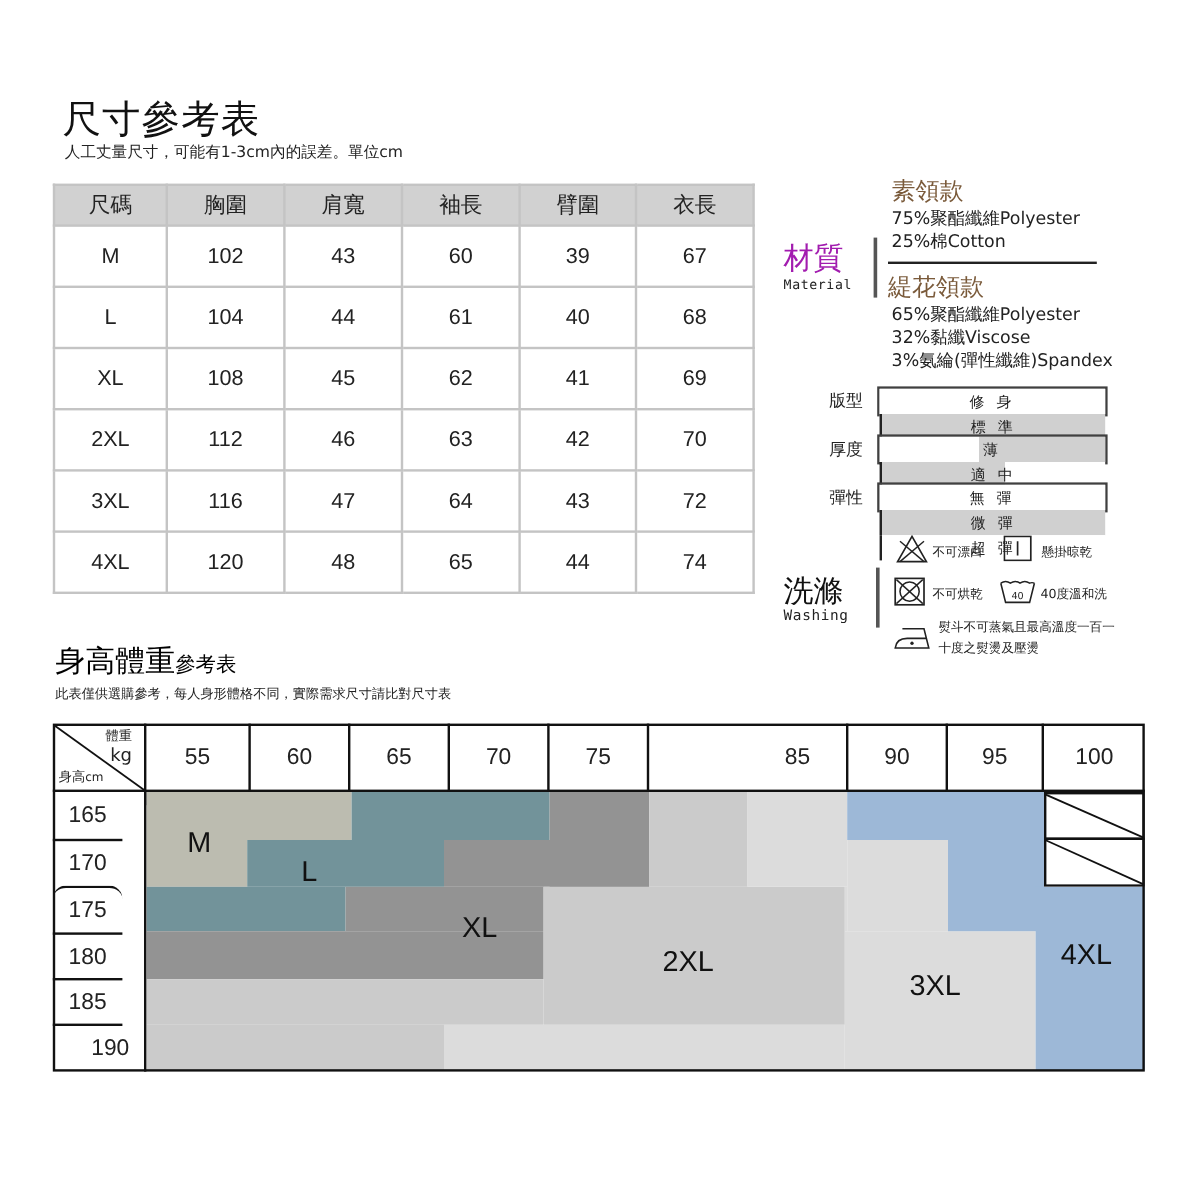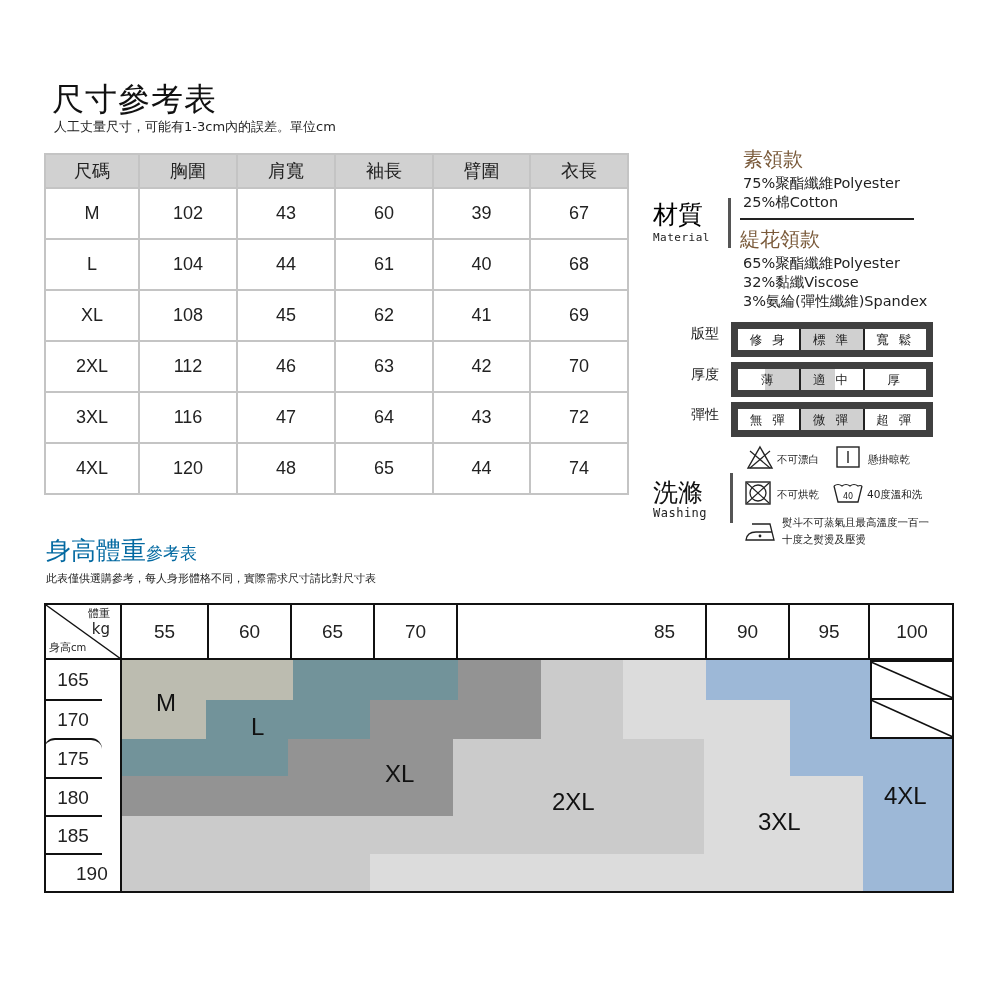--- a/index.html
+++ b/index.html
@@ -13,42 +13,42 @@
 
   
   .size-table { left:44px; top:153px; border-collapse:collapse;
     font-family:"Liberation Sans Narrow","Liberation Sans", sans-serif; }
   .size-table td, .size-table th { border:2px solid #c4c4c4; text-align:center;
     font-size:18px; font-weight:normal; color:#222; padding:0; }
   .size-table th { background:#d1d1d1; height:32px; }
   .size-table td { height:49px; }
 
   
-  .mat-cn { left:653px; top:198px; font-size:25px; color:#000000; }
+  .mat-cn { left:653px; top:198px; font-size:25px; color:#a21caf; }
   .mat-en { left:653px; top:231px; font-family:"DejaVu Sans Mono", monospace; font-size:11px; color:#222; letter-spacing:0.5px;}
   .mat-bar { left:728px; top:198px; width:3px; height:50px; background:#555; }
   .style-head { font-size:20px; color:#7a5a3a; }
   .mat-line { font-size:14.5px; color:#222; line-height:19px; }
   .mat-divider { left:740px; top:218px; width:174px; height:2px; background:#222; }
 
   
   .rate-label { font-size:14px; color:#222; }
-  .rate-box { display:flex; border:7px solid #404040; height:21px; }
+  .rate-box { display:flex; border:2px solid #404040; height:21px;flex-direction:column; }
   .rate-cell { flex:1; text-align:center; font-size:12.5px; line-height:21px; letter-spacing:3px; color:#222; background:#fff; }
   .rate-cell + .rate-cell { border-left:2px solid #222; }
   .rate-cell.on { background:#d0d0d0; }
 
   
   .wash-cn { left:653px; top:476px; font-size:25px; color:#111; }
   .wash-en { left:653px; top:506px; font-family:"DejaVu Sans Mono", monospace; font-size:12px; color:#222; letter-spacing:0.5px;}
   .wash-bar { left:730px; top:473px; width:3px; height:50px; background:#555; }
   .wash-text { font-size:10.5px; color:#222; }
 
   
-  .bt-title { left:46px; top:534px; font-size:25px; color:#0369a1; }
+  .bt-title { left:46px; top:534px; font-size:25px; color:#000000; }
   .bt-title small { font-size:17px; }
   .bt-sub { left:46px; top:571px; font-size:11px; color:#222; }
 
   .grid { left:44px; top:603px; width:910px; height:290px; }
   .frame { position:absolute; border:2px solid #111; box-sizing:border-box; }
   .hcell { position:absolute; top:0; height:57px; border-right:2px solid #111;
     box-sizing:border-box; text-align:center; line-height:57px; font-size:19px; color:#222;
     font-family:"Liberation Sans Narrow","Liberation Sans", sans-serif; }
   .rcell { position:absolute; left:0; width:58px; border-top:2px solid #111;
     box-sizing:border-box; text-align:center; font-size:19px; color:#222;
@@ -266,20 +266,21 @@
     </svg>
     <span class="abs" style="right:10px;top:3px;font-size:11px;">體重</span>
     <span class="abs" style="right:10px;top:17px;font-size:15px;text-align:center;">kg</span>
     <span class="abs" style="left:5px;top:37px;font-size:11px;"><span>身高</span><span style="font-size:10px;">cm</span></span>
   </div>
 
   <div class="hcell" style="left:78px;width:87px;">55</div>
   <div class="hcell" style="left:165px;width:83px;">60</div>
   <div class="hcell" style="left:248px;width:83px;">65</div>
   <div class="hcell" style="left:331px;width:83px;">70</div>
+  <div class="hcell" style="left:414px;width:83px;">75</div>
   <div class="hcell" style="left:580px;width:83px;">85</div>
   <div class="hcell" style="left:663px;width:83px;">90</div>
   <div class="hcell" style="left:746px;width:80px;">95</div>
   <div class="hcell" style="left:826px;width:84px;border-right:none;">100</div>
 
   <div class="rg" style="left:0;top:57px;width:78px;height:233px;background:#fff;border-right:2px solid #111;box-sizing:border-box;"></div>
   <div class="rcell" style="top:57px;height:40px;line-height:40px;border-top:none;">165</div>
   <div class="rcell" style="top:96px;height:40px;line-height:38px;">170</div>
   <div class="rcell" style="top:135px;height:39px;line-height:37px;border-radius:11px;">175</div>
   <div class="rcell" style="top:174px;height:39px;line-height:37px;">180</div>

